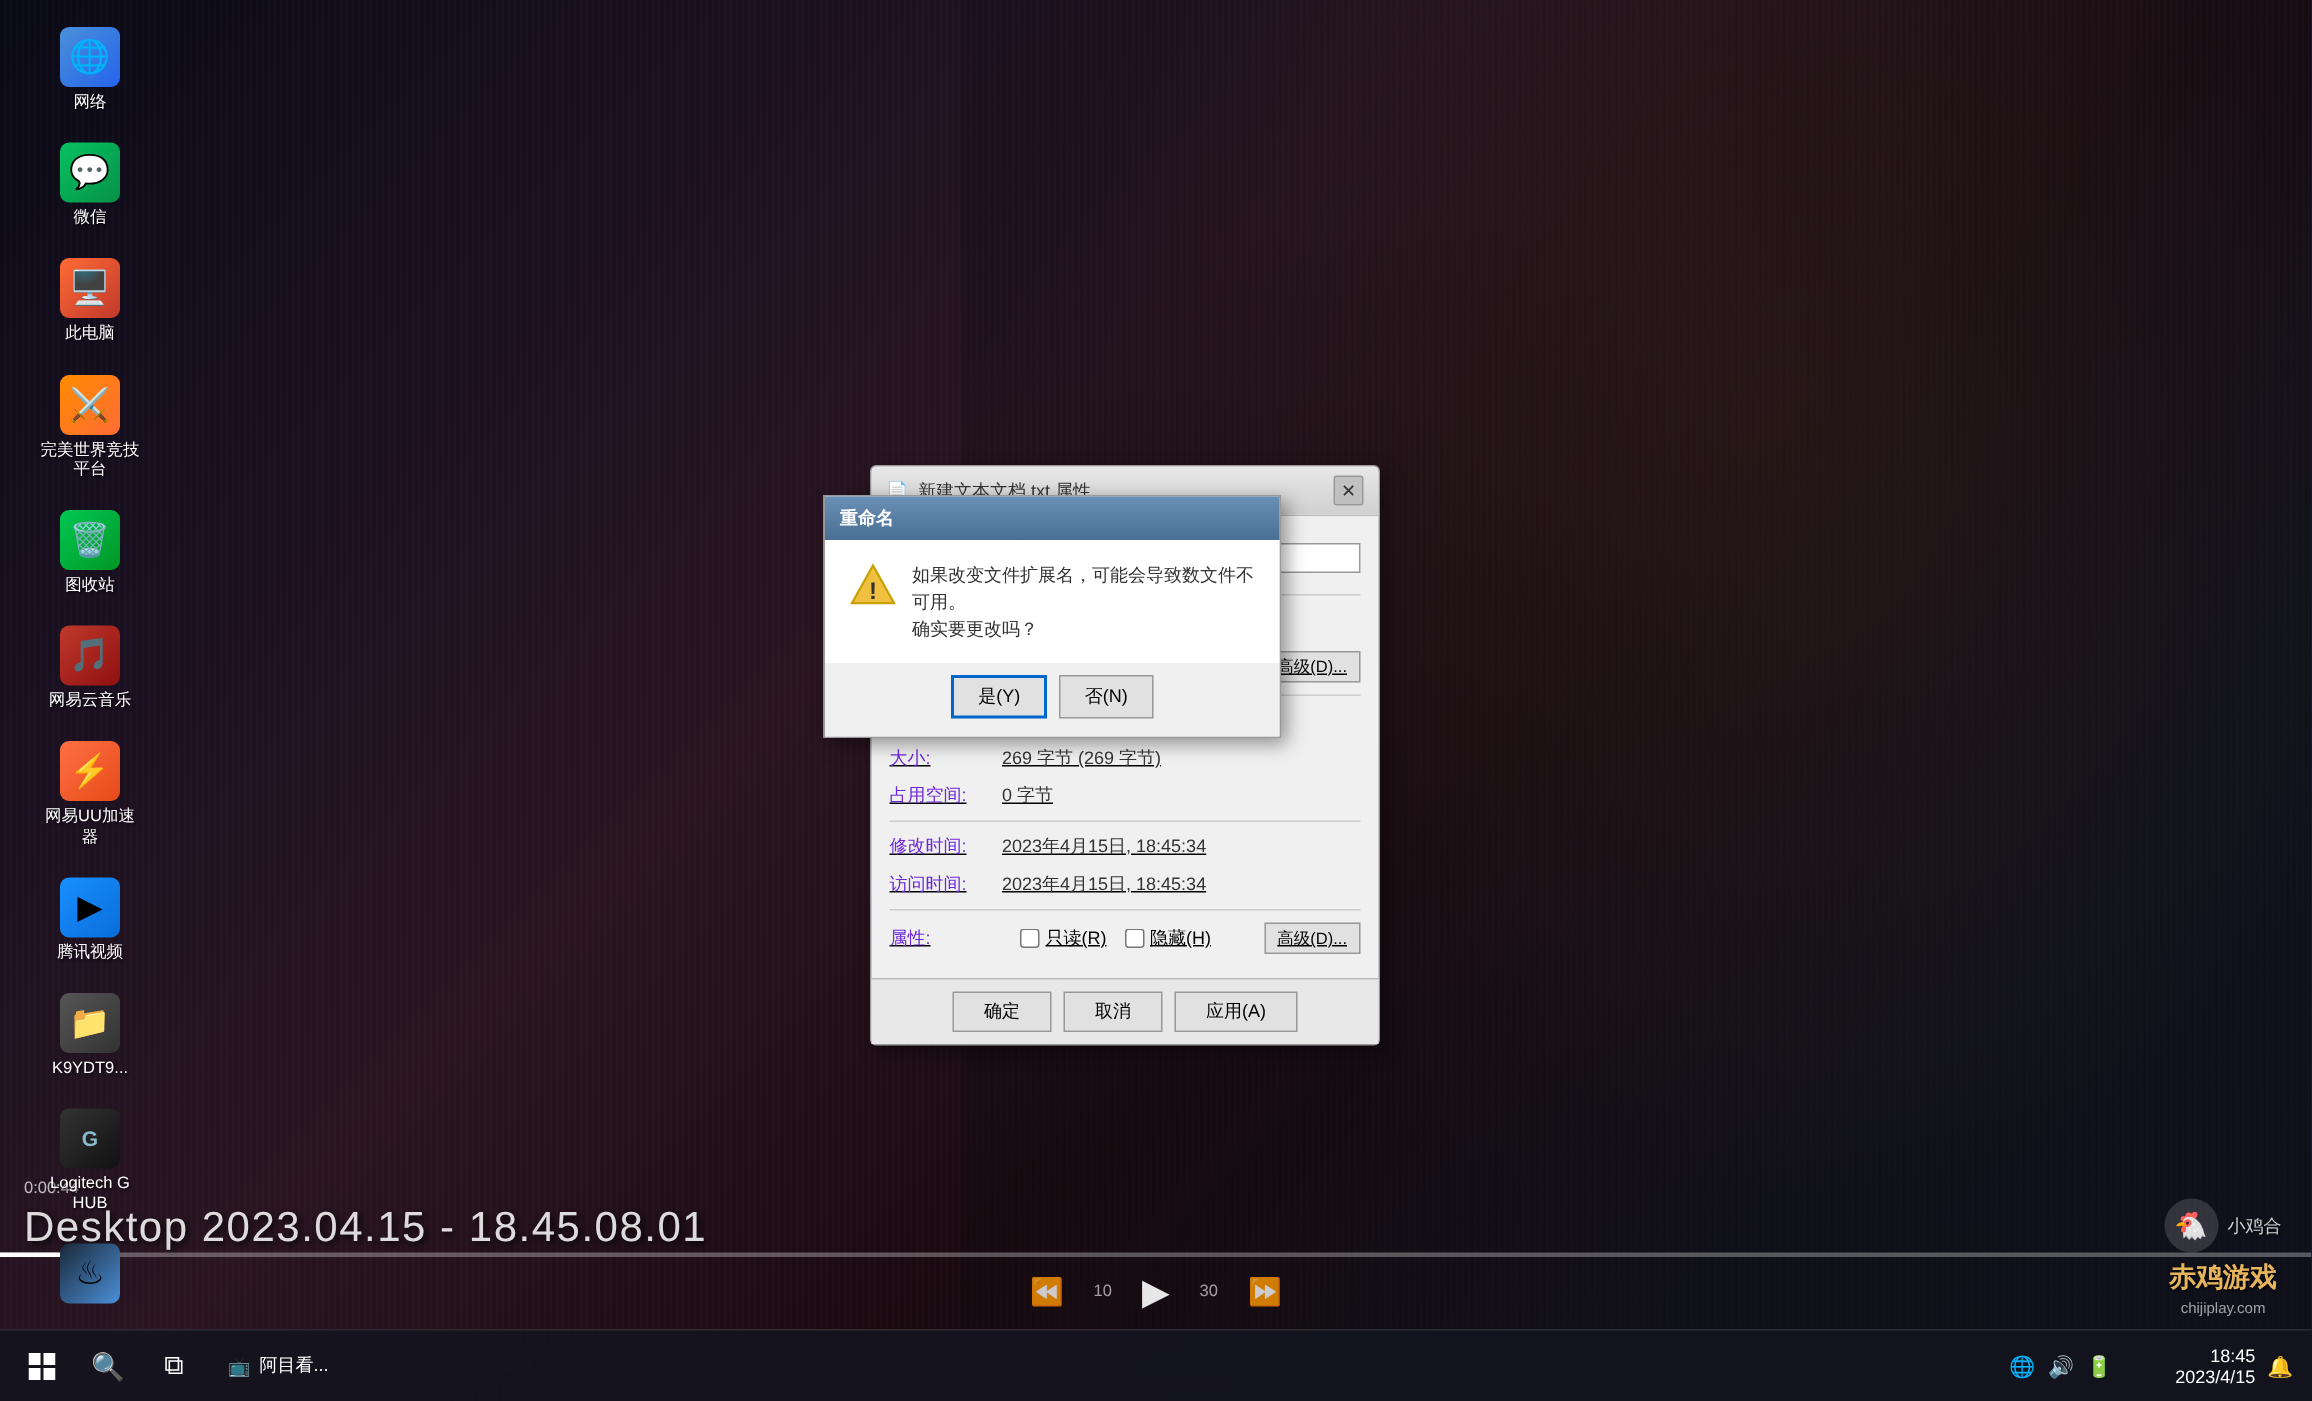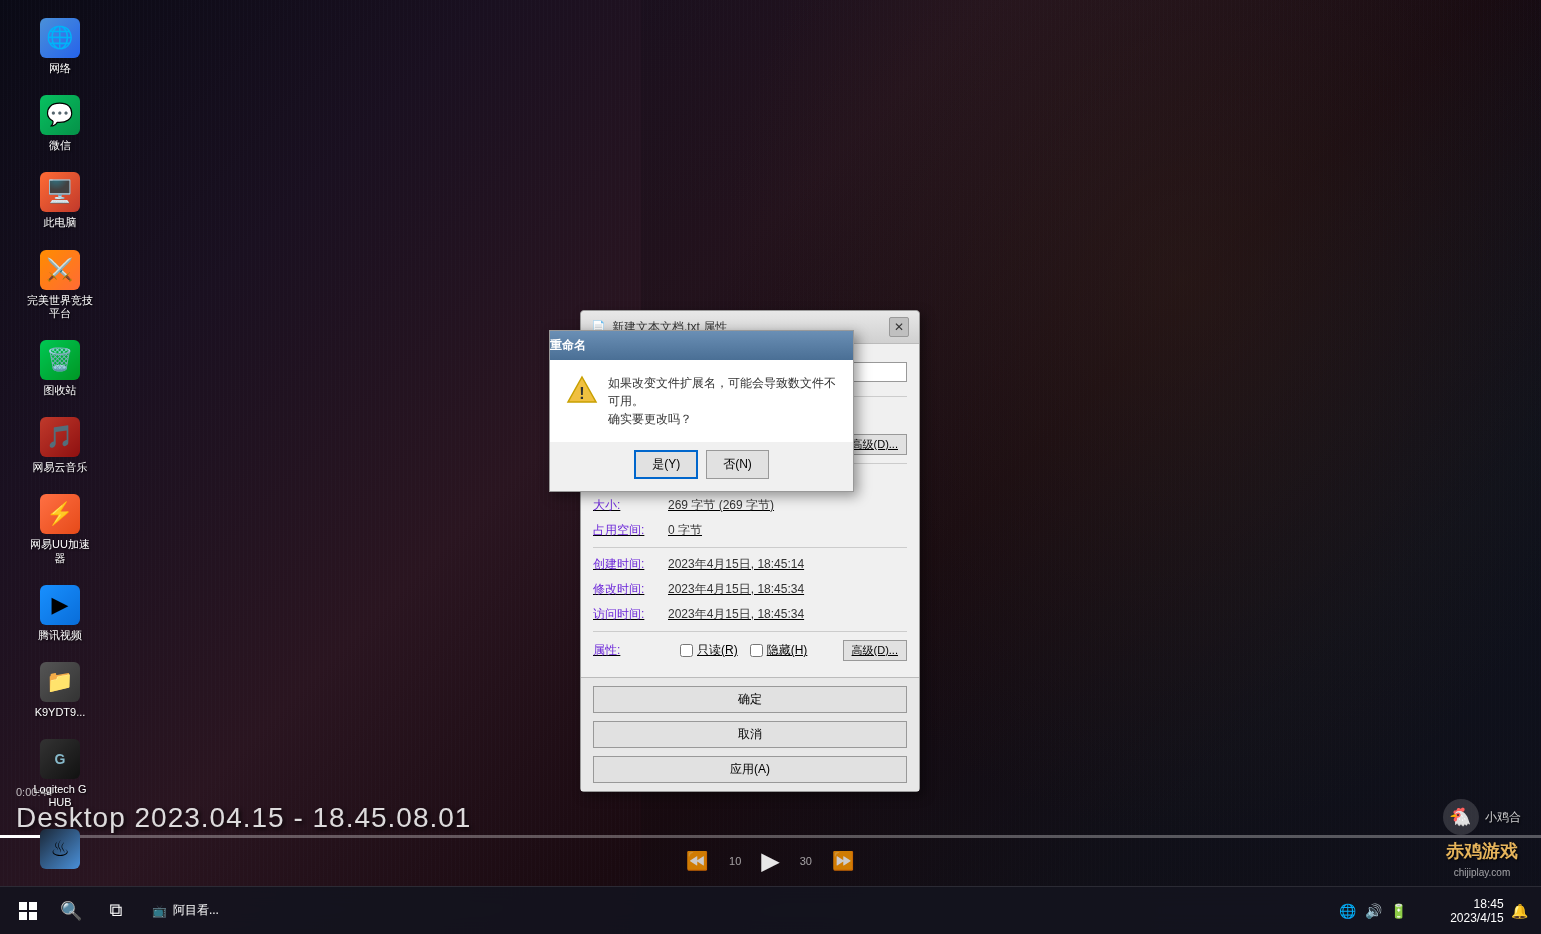--- a/index.html
+++ b/index.html
@@ -340,21 +340,20 @@
       margin-left: auto;
     }
 
     .dialog-footer {
       display: flex;
       justify-content: center;
       gap: 8px;
       padding: 8px 12px;
       border-top: 1px solid #bbb;
       background: #e8e8e8;
-      flex-direction: column;
     }
 
     .footer-btn {
       background: #e1e1e1;
       border: 1px solid #999;
       padding: 4px 20px;
       font-size: 12px;
       cursor: pointer;
       min-width: 60px;
     }
@@ -366,21 +365,21 @@
       left: 549px;
       width: 305px;
       background: #f0f0f0;
       border: 1px solid #999;
       box-shadow: 4px 4px 12px rgba(0,0,0,0.4);
       z-index: 300;
     }
 
     .rename-titlebar {
       background: linear-gradient(180deg, #6a8fb5 0%, #4a6f95 100%);
-      padding: 6px 0;
+      padding: 6px 10px;
       display: flex;
       align-items: center;
       justify-content: space-between;
     }
 
     .rename-title-text {
       font-size: 12px;
       color: #fff;
       font-weight: bold;
     }
@@ -594,24 +593,20 @@
       <span class="prop-value">269 字节 (269 字节)</span>
     </div>
 
     <div class="prop-row">
       <span class="prop-label">占用空间:</span>
       <span class="prop-value">0 字节</span>
     </div>
 
     <div style="border-top:1px solid #ccc;margin:4px 0;"></div>
 
-    <div class="prop-row">
-      <span class="prop-label">创建时间:</span>
-      <span class="prop-value">2023年4月15日, 18:45:14</span>
-    </div>
 
     <div class="prop-row">
       <span class="prop-label">修改时间:</span>
       <span class="prop-value">2023年4月15日, 18:45:34</span>
     </div>
 
     <div class="prop-row">
       <span class="prop-label">访问时间:</span>
       <span class="prop-value">2023年4月15日, 18:45:34</span>
     </div>

